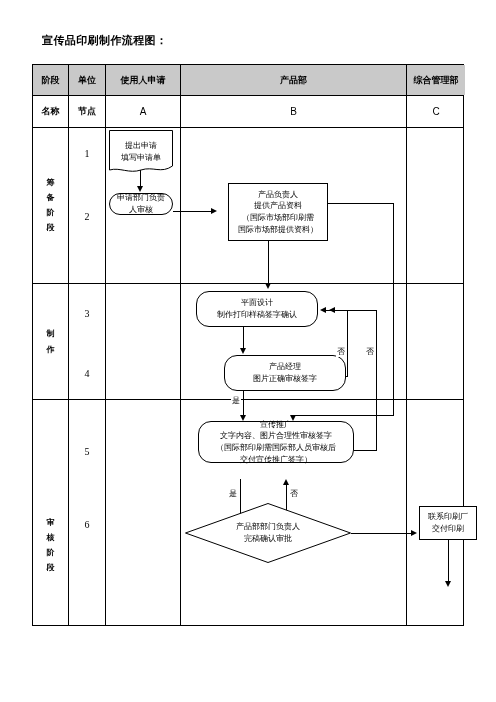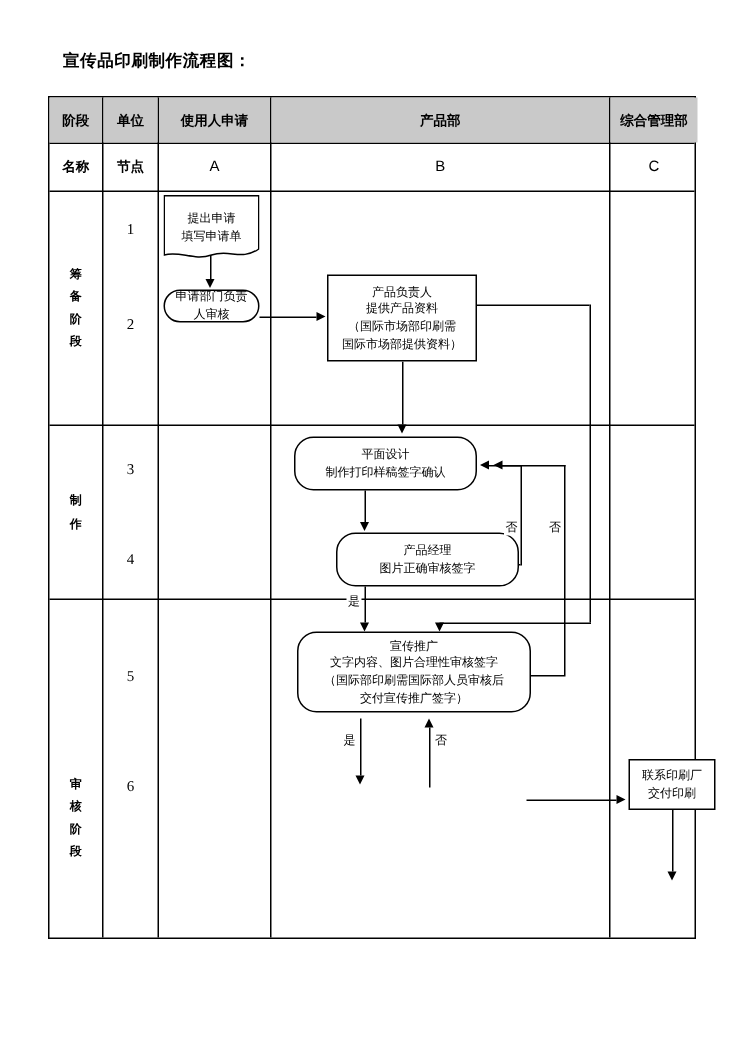--- a/index.html
+++ b/index.html
@@ -270,44 +270,53 @@
       <span class="ln">提出申请</span>
       <span class="ln">填写申请单</span>
     </div>
   </div>
 
   <div class="shape rounded" style="left:76px; top:128px; width:64px; height:22px;">
     <span class="ln">申请部门负责</span>
     <span class="ln">人审核</span>
   </div>
 
-  <div class="shape rect" style="left:185px; top:118px; width:100px; height:58px;">
+  <div class="shape rect" style="left:195px; top:118px; width:100px; height:58px;">
     <span class="ln">产品负责人</span>
     <span class="ln">提供产品资料</span>
     <span class="ln">（国际市场部印刷需</span>
     <span class="ln">国际市场部提供资料）</span>
   </div>
 
   <div class="shape rounded" style="left:163px; top:226px; width:122px; height:36px;">
     <span class="ln">平面设计</span>
     <span class="ln">制作打印样稿签字确认</span>
   </div>
 
   <div class="shape rounded" style="left:163px; top:290px; width:122px; height:36px;margin-left:28px;">
     <span class="ln">产品经理</span>
     <span class="ln">图片正确审核签字</span>
   </div>
 
-  <div class="shape rounded" style="left:165px; top:356px; width:156px; height:54px;">
+  <div class="shape rounded" style="left:165px; top:356px; width:156px; height:42px;">
     <span class="ln">宣传推广</span>
     <span class="ln">文字内容、图片合理性审核签字</span>
     <span class="ln">（国际部印刷需国际部人员审核后</span>
     <span class="ln">交付宣传推广签字）</span>
   </div>
 
+  <div class="shape diamond" style="left:152px; top:438px; width:166px; height:60px;">
+    <svg class="dia-svg" viewBox="0 0 166 60" preserveAspectRatio="none">
+      <polygon points="83,0.5 165.5,30 83,59.5 0.5,30" fill="#ffffff" stroke="#000000" stroke-width="1"></polygon>
+    </svg>
+    <div class="dia-text">
+      <span class="ln">产品部部门负责人</span>
+      <span class="ln">完稿确认审批</span>
+    </div>
+  </div>
 
   <div class="shape rect" style="left:386px; top:441px; width:58px; height:34px;">
     <span class="ln">联系印刷厂</span>
     <span class="ln">交付印刷</span>
   </div>
 
   <div class="conn v" style="left:107px; top:105px; height:17px;"></div>
   <div class="arrow down" style="left:103.5px; top:121px;"></div>
 
   <div class="conn h" style="left:140px; top:146px; width:38px;"></div>

